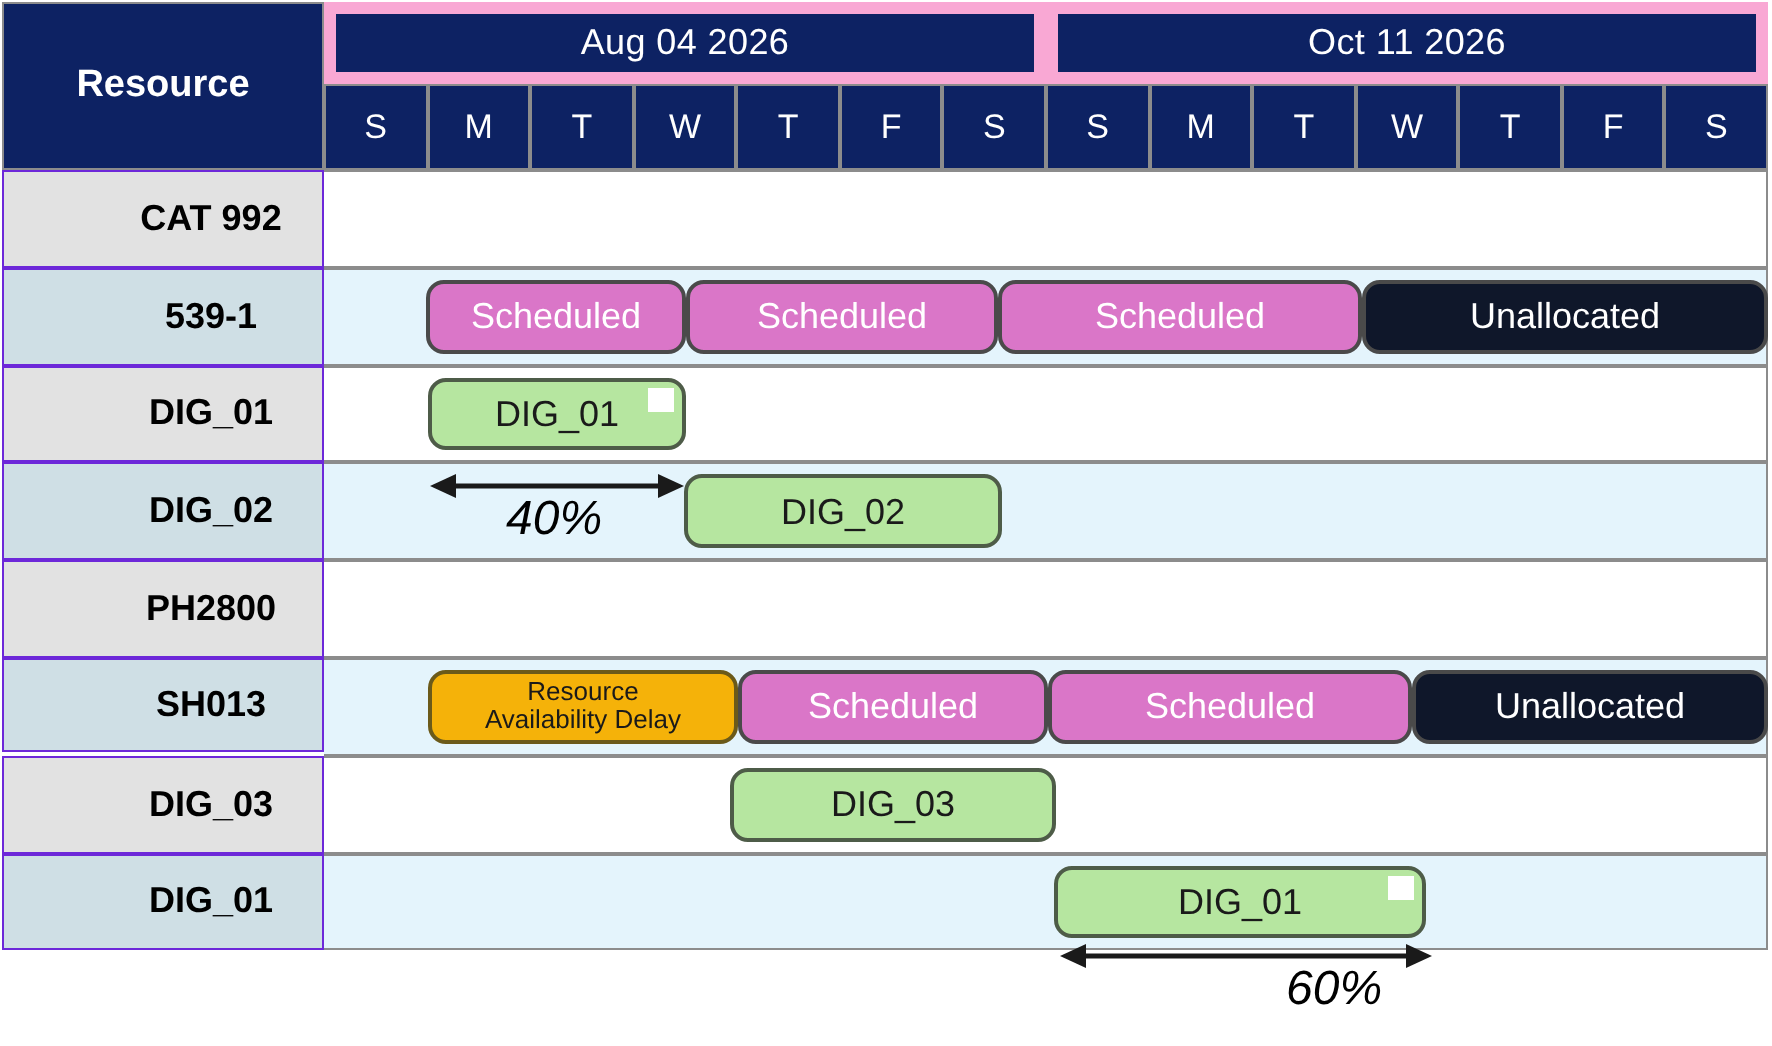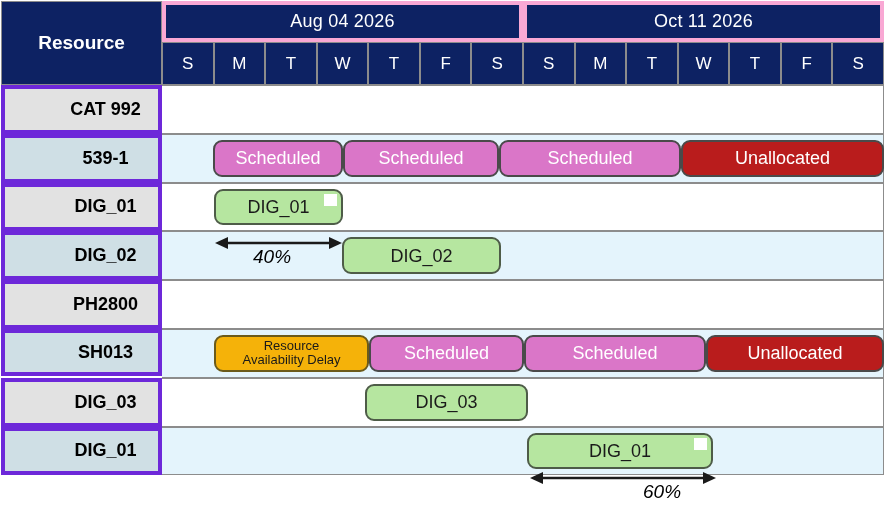--- a/index.html
+++ b/index.html
@@ -46,21 +46,21 @@
     font-size: 19px;
     display: flex;
     align-items: center;
     justify-content: center;
   }
   .week-head {
     position: absolute;
     top: 0;
     height: 41px;
     background: #0d2263;
-    border: 4px solid #f9a8d4;
+    border: 6px solid #f9a8d4;
     box-sizing: border-box;
     color: #ffffff;
     font-size: 18px;
     display: flex;
     align-items: center;
     justify-content: center;
     letter-spacing: 0.2px;
   }
   .day-head {
     position: absolute;
@@ -74,21 +74,21 @@
     display: flex;
     align-items: center;
     justify-content: center;
   }
 
   
   .row-label {
     position: absolute;
     left: 1px;
     width: 161px;
-    border: 4px solid #6d28d9;
+    border: 1px solid #6d28d9;
     box-sizing: border-box;
     font-weight: bold;
     font-size: 18px;
     color: #000000;
     display: flex;
     align-items: center;
     justify-content: center;
     padding-left: 48px;
   }
   .row-label.shade-a { background: #e2e2e2; }
@@ -117,21 +117,21 @@
     justify-content: center;
     text-align: center;
     line-height: 1.12;
   }
   .bar.scheduled {
     background: #da76c8;
     color: #ffffff;
     font-size: 18px;
   }
   .bar.unallocated {
-    background: #b91c1c;
+    background: #0f172a;
     color: #ffffff;
     font-size: 18px;
   }
   .bar.delay {
     background: #f5b209;
     color: #1a1a1a;
     font-size: 13px;
     border-color: #6b5a1a;
   }
   .bar.task {
@@ -150,21 +150,21 @@
   }
 
   
   .annot {
     position: absolute;
   }
   .annot svg { display: block; }
   .annot-label {
     position: absolute;
     font-style: italic;
-    font-size: 19px;
+    font-size: 24px;
     color: #000000;
     white-space: nowrap;
   }
 </style>
 </head>
 <body>
 
 <div id="gantt">
 
   <div class="header">

